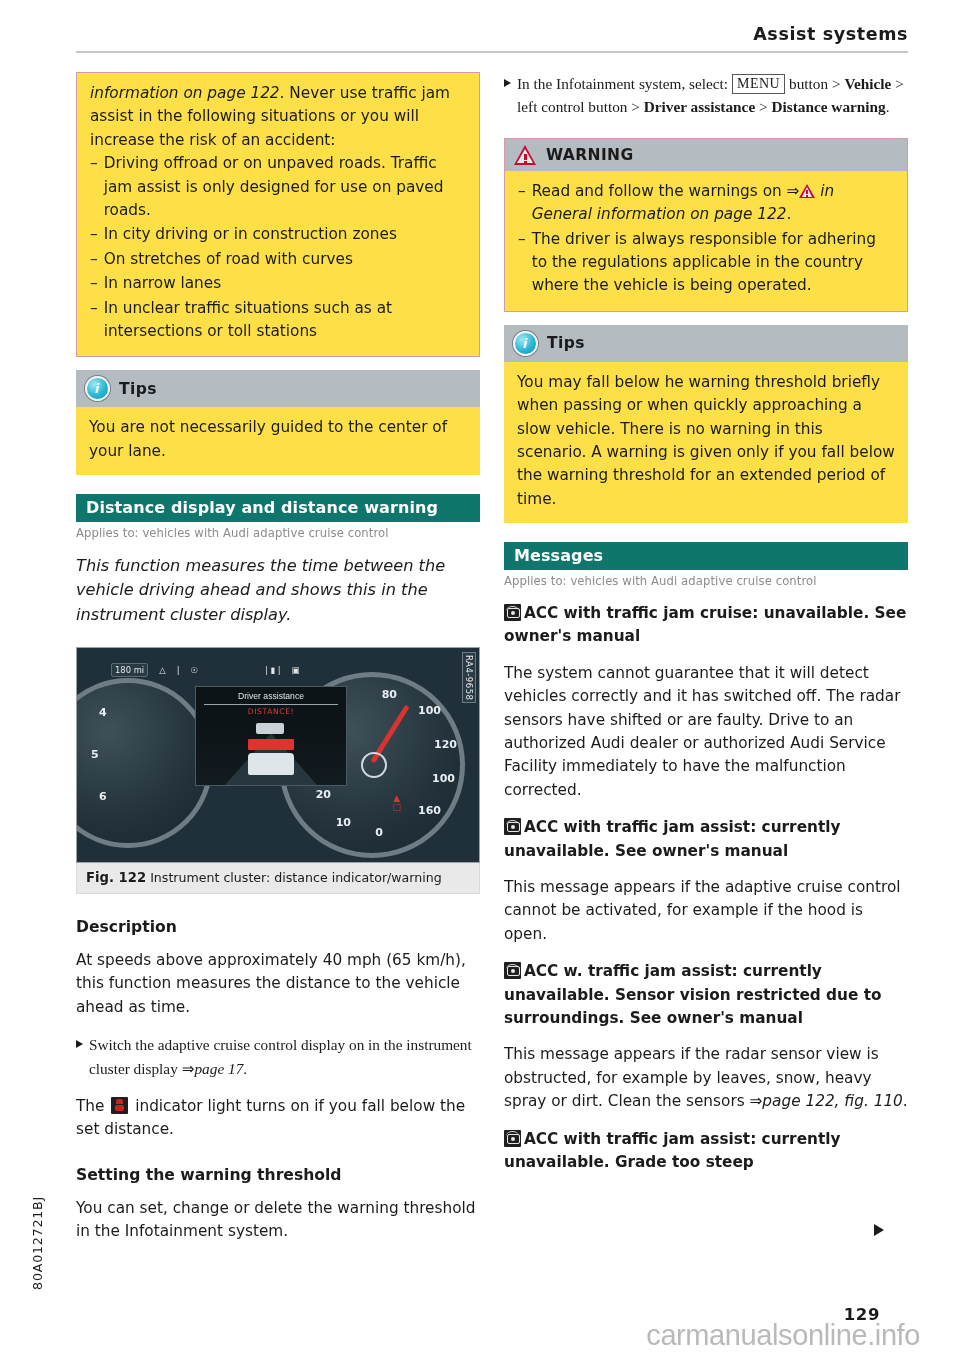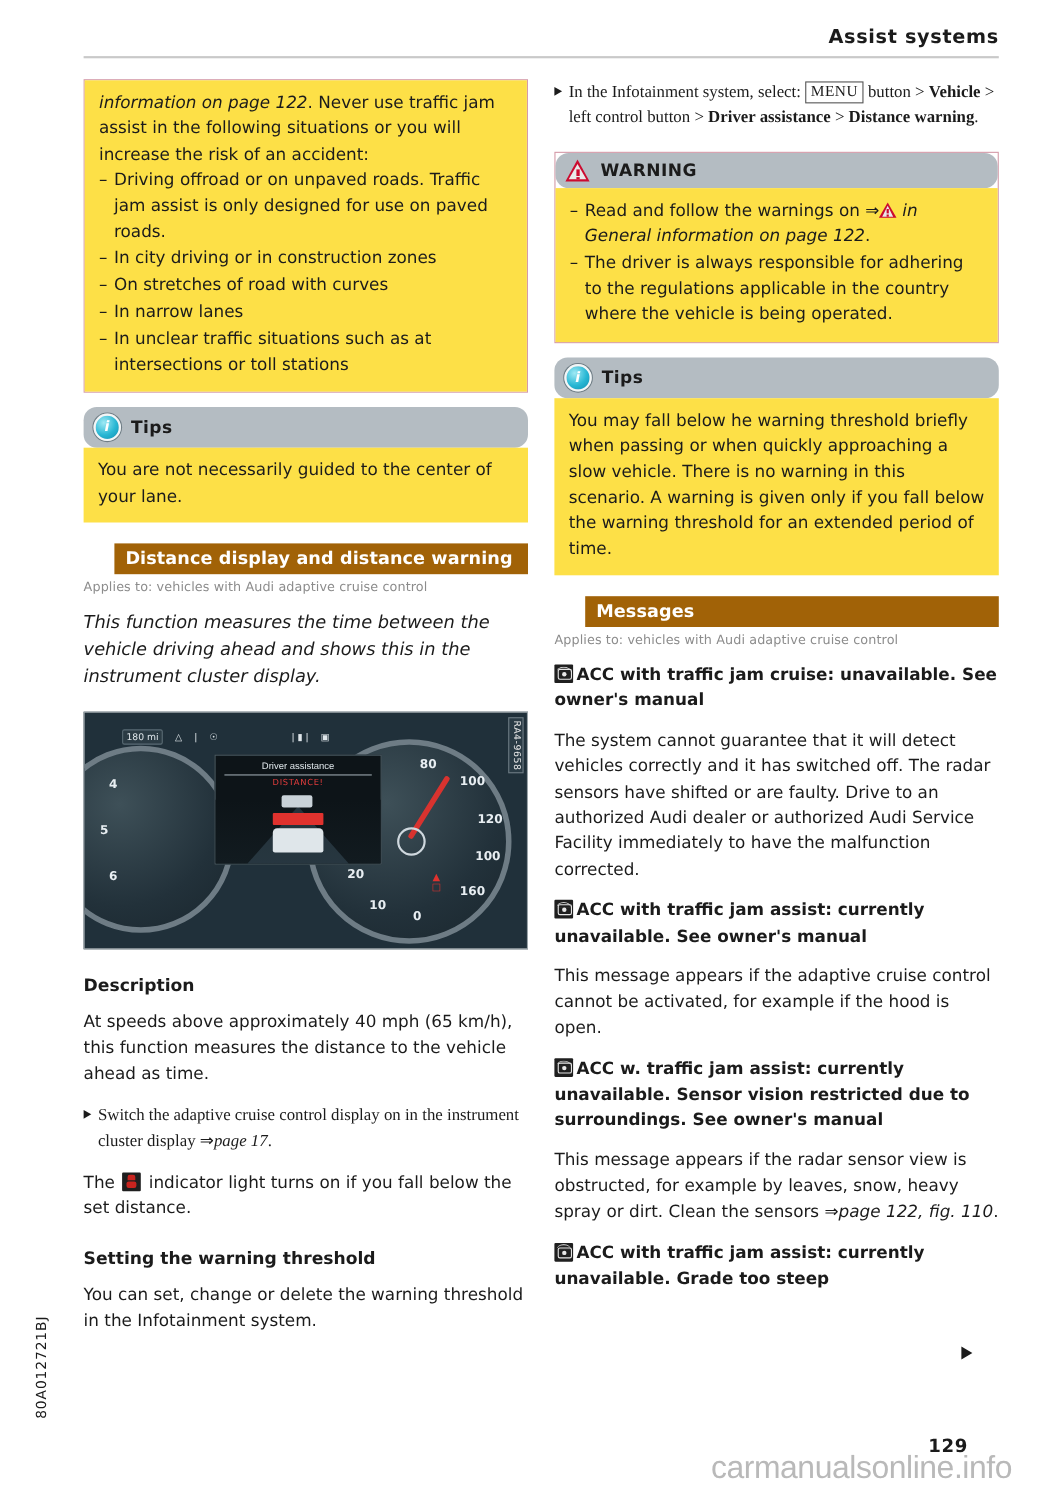--- a/index.html
+++ b/index.html
@@ -33,43 +33,42 @@
   p{margin:0 0 0 0;}
   .body-txt{
     font-size:15.3px;line-height:1.53;color:#1b1b1b;
   }
   .spacer-sm{height:13px;}
   .spacer-md{height:19px;}
   .box-hd{
     background:#b4bcc2;
     display:flex;align-items:center;gap:9px;
     padding:6px 10px 6px 9px;
-    font-size:15.5px;font-weight:bold;letter-spacing:.4px;color:#1b1b1b;border-radius:12px;
+    font-size:15.5px;font-weight:bold;letter-spacing:.4px;color:#1b1b1b;
   }
   .box-hd.tips{background:#b4bcc2;}
   .box-bd{
     background:#fde047;
     padding:9px 12px 12px 13px;
     font-size:15.3px;line-height:1.52;
   }
 
   .warn-cont{border:1px solid #d49aa8;}
   .tips-cont{border:none;}
 
   
   .dash{display:flex;gap:6px;margin-bottom:1px;}
   .dash .d{flex:0 0 auto;}
   .dash .t{flex:1 1 auto;}
 
   
   .sec-head{
-    background:#a16207;color:#ffffff;
+    background:#0f766e;color:#ffffff;
     font-size:16px;font-weight:bold;letter-spacing:.1px;
     padding:4px 10px 5px 10px;
-    margin-left:28px;
   }
   .applies{
     font-size:11.6px;color:#8c8c8c;margin-top:4px;letter-spacing:.1px;
   }
 
   
   .lead{
     font-style:italic;font-size:16.2px;line-height:1.5;margin-top:14px;
   }
 
@@ -352,20 +351,24 @@
           <div class="mfd-road">
             <div class="mfd-lane"></div>
           </div>
           <div class="mfd-car-far"></div>
           <div class="mfd-bar"></div>
           <div class="mfd-car-near"></div>
         </div>
 
         <div class="fig-code">RA4-9658</div>
       </div>
+      <div class="fig-cap">
+        <b>Fig. 122</b>
+        <span>Instrument cluster: distance indicator/warning</span>
+      </div>
     </div>
 
     <div class="sub-head">Description</div>
     <p class="body-txt" style="margin-top:13px">At speeds above approximately 40 mph (65 km/h), this function measures the distance to the vehicle ahead as time.</p>
 
     <div class="blt">
       <span class="tri"></span>
       <span class="t"><span>Switch the adaptive cruise control display on in the instrument cluster display </span><span class="ico-arrow">⇒</span><span class="italic">page 17</span><span>.</span></span>
     </div>
 

